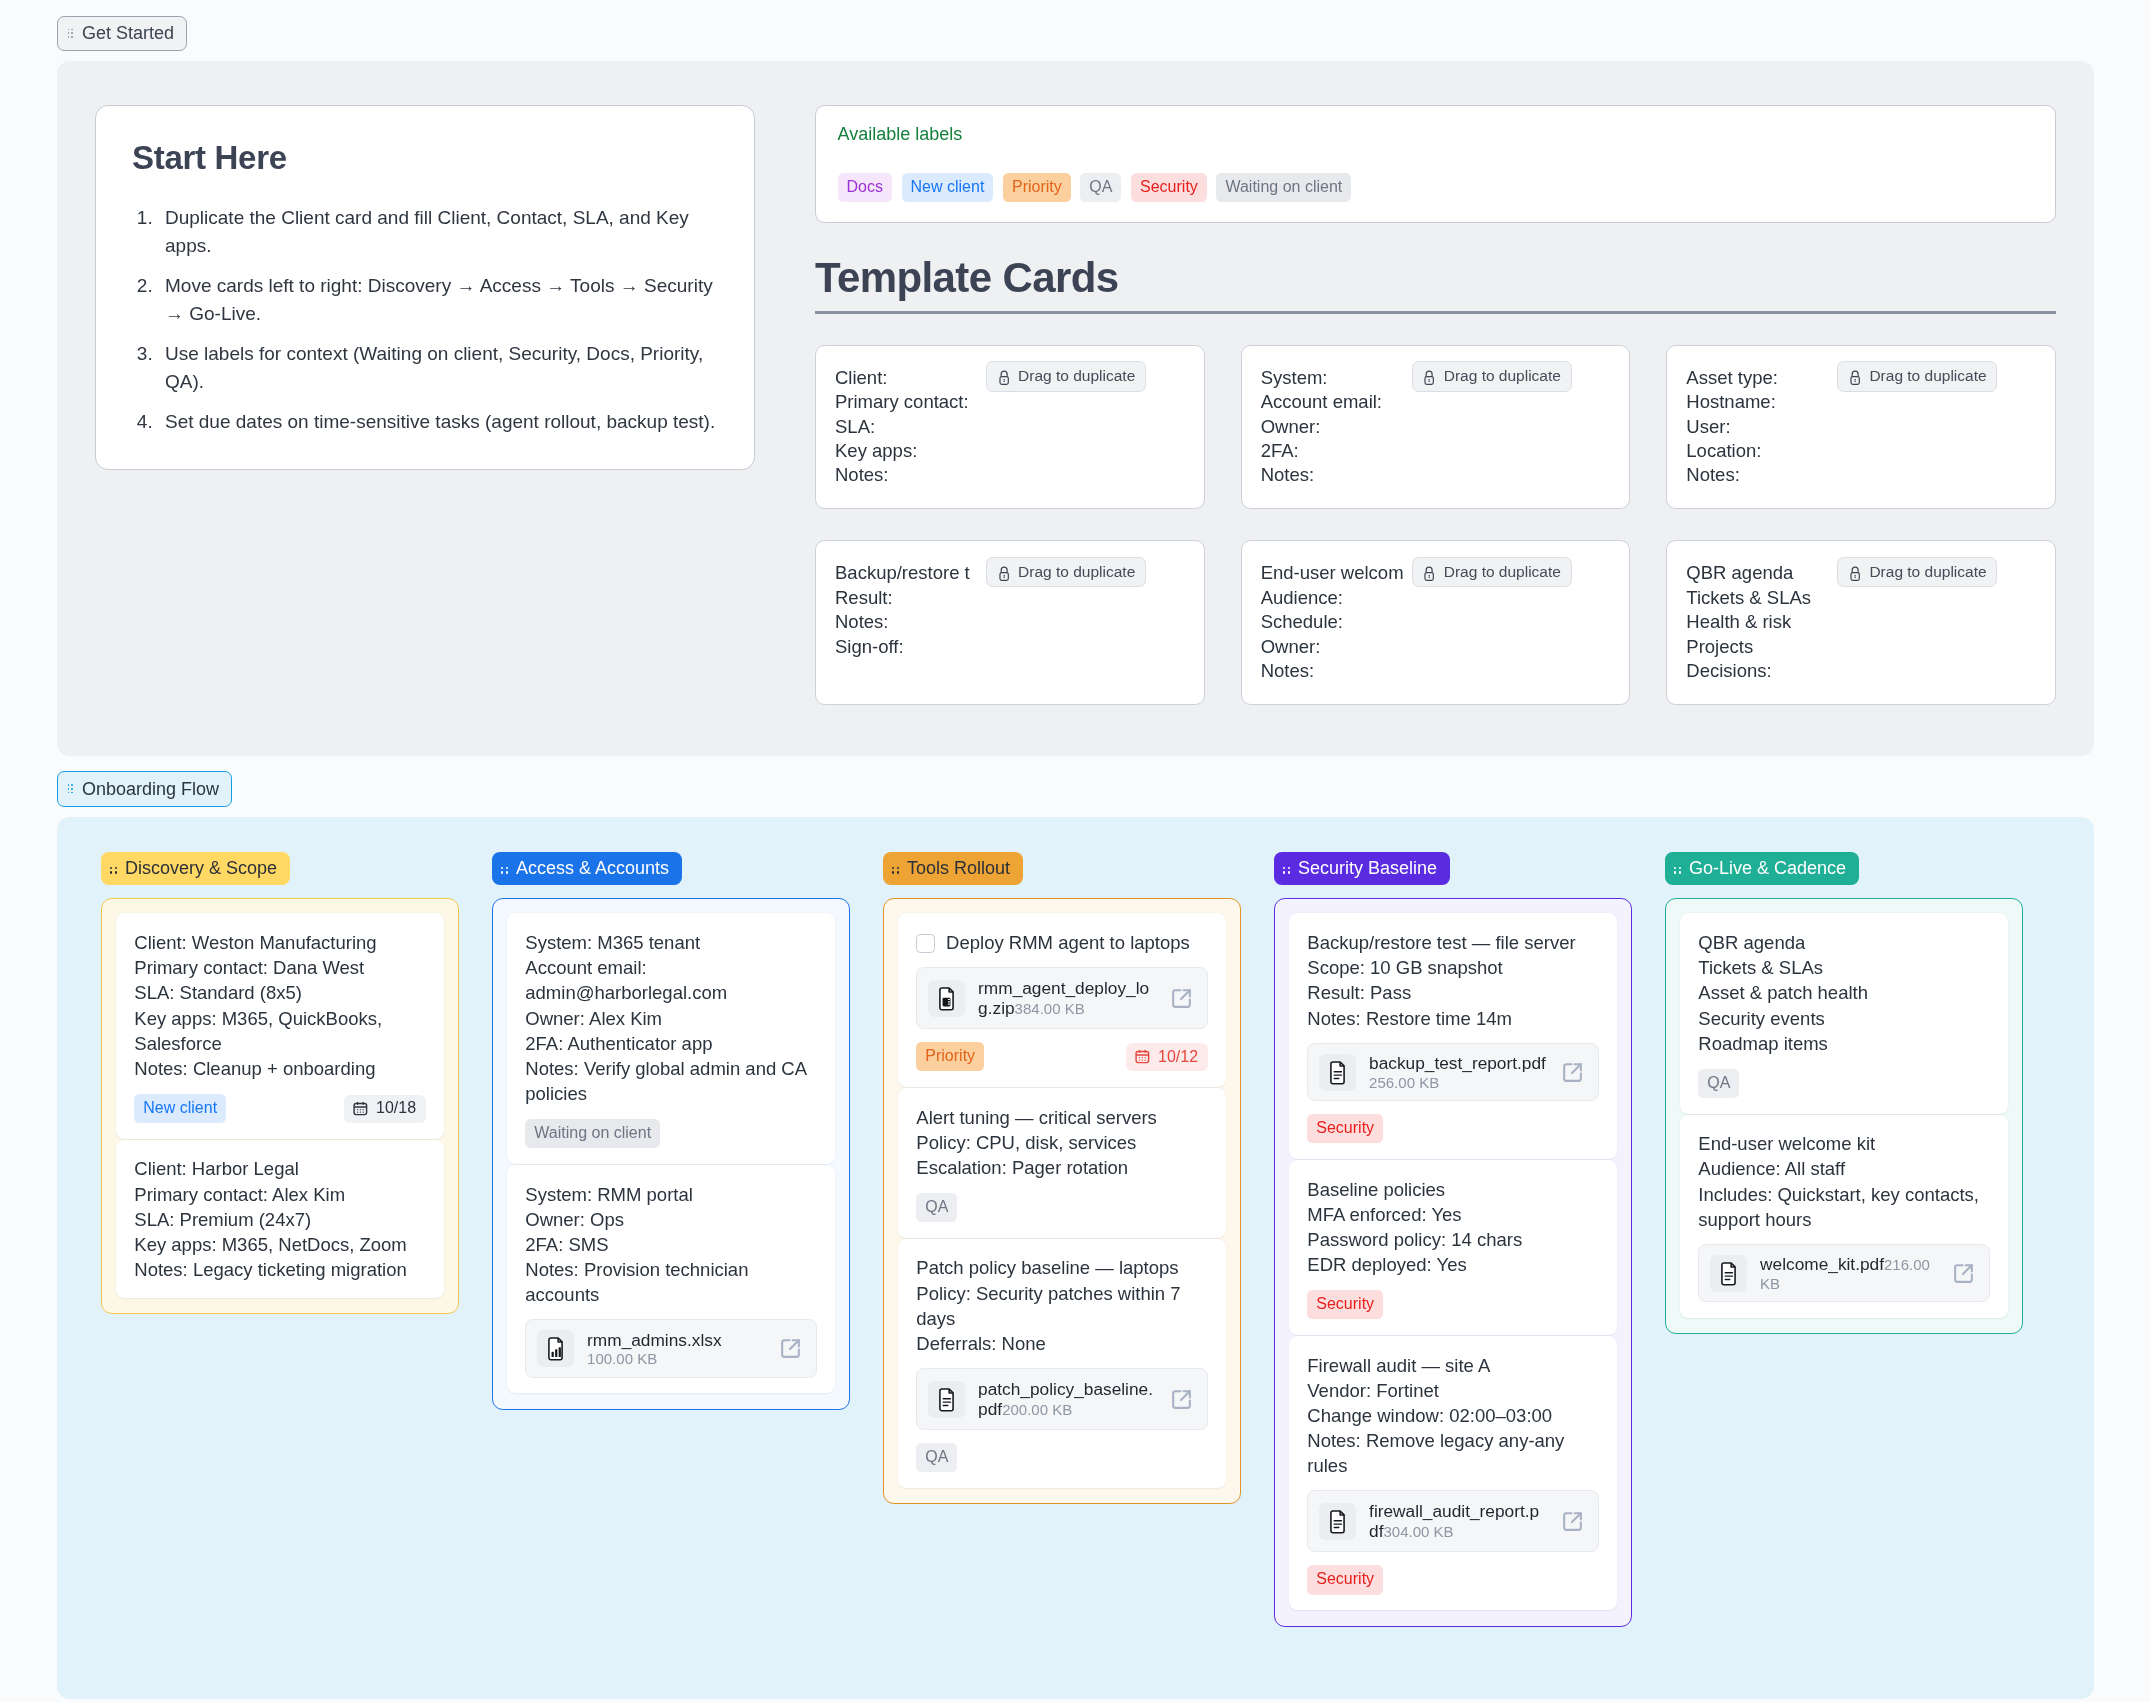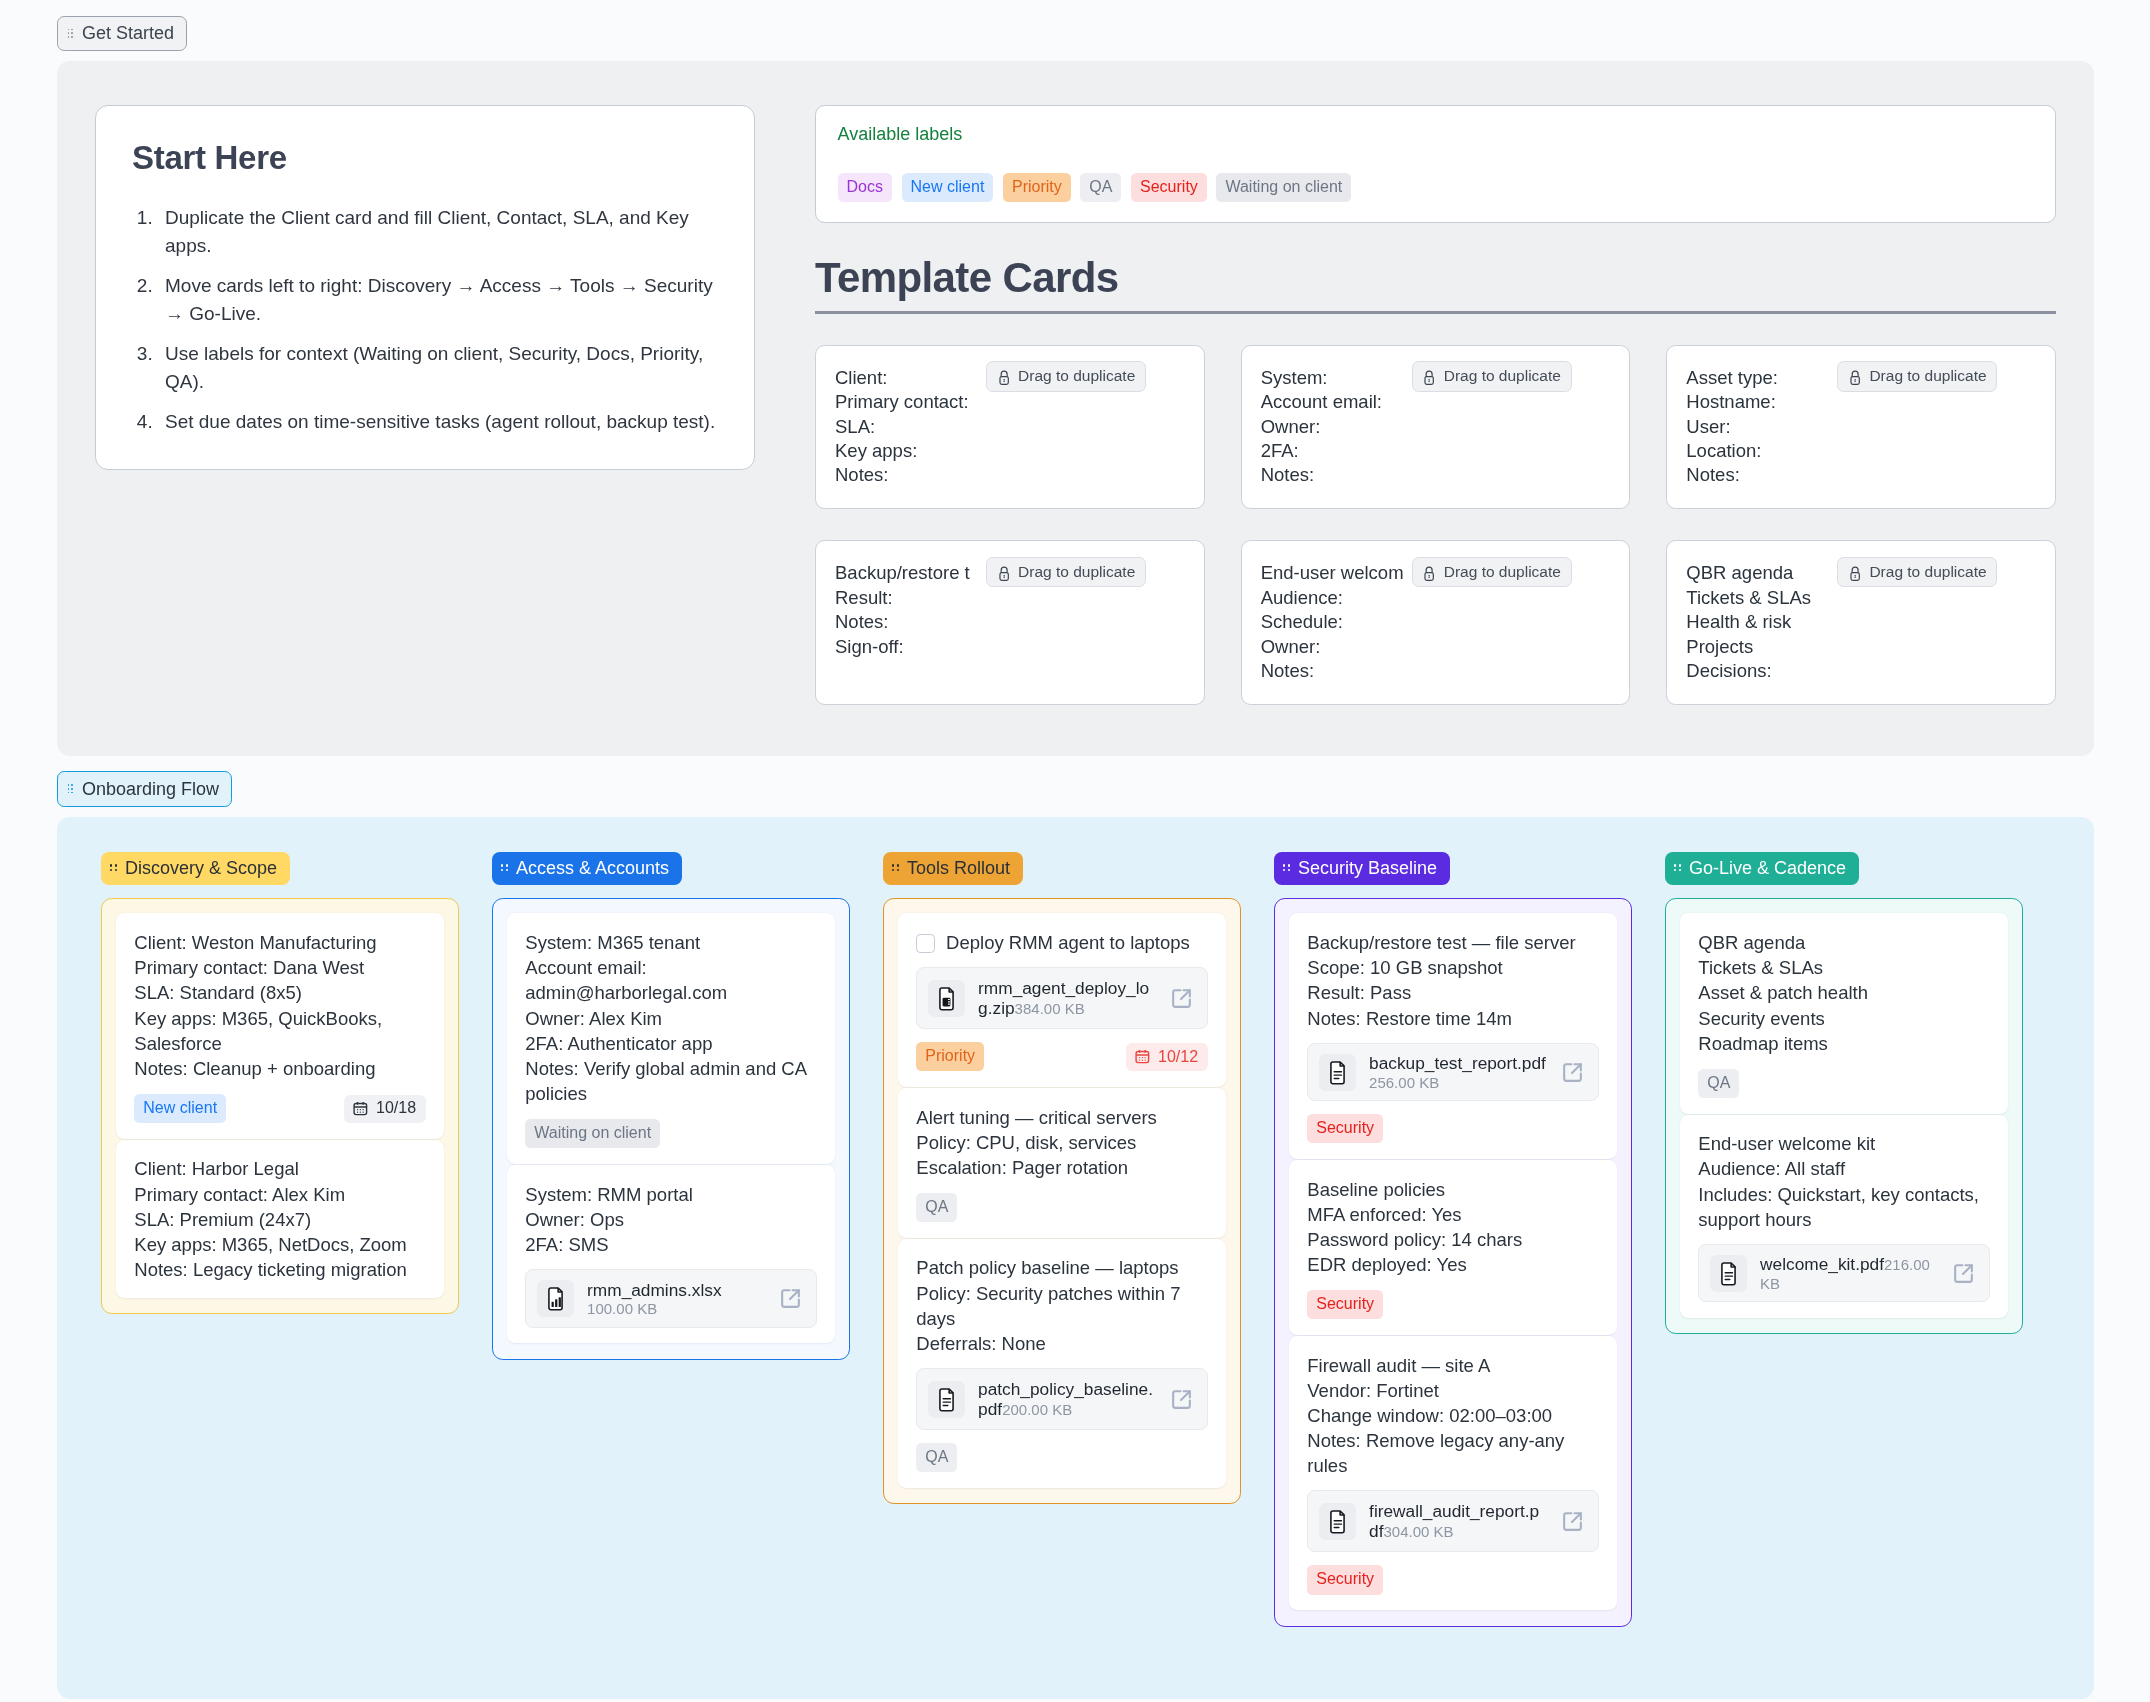--- a/index.html
+++ b/index.html
@@ -179,21 +179,21 @@
     font-size: 15.5px;
     color: #444c57;
     white-space: nowrap;
   }
   .lock-ico { width: 14.3px; height: 15.5px; flex: none; display:block; }
 
   
   .col { width: 358px; flex: none; }
   .col-tab {
     display: inline-flex;
-    align-items: center;
+    align-items: flex-end;
     font-size: 18px;
     line-height: 1;
     padding: 7.8px 13px 7.8px 8.4px;
     border-radius: 7.8px;
     margin-bottom: 13px;
   }
   .col-body {
     border-radius: 10.8px;
     padding: 14.3px 14.3px 15.5px 14.3px;
   }
@@ -505,20 +505,21 @@
           <div class="meta-row">
             <span class="meta-left">
               <span class="chip" style="background:#e8e9ec;color:#6d7684">Waiting on client</span>
             </span>
           </div>
         </div>
         <div class="card">
           <div class="line">System: RMM portal</div>
           <div class="line">Owner: Ops</div>
           <div class="line">2FA: SMS</div>
+          <div class="line">Notes: Provision technician accounts</div>
           <div class="att">
             <span class="att-ico">
               <svg viewBox="0 0 28 38">
                 <path d="M7 3h11l6 6v24a3 3 0 0 1-3 3H7a3 3 0 0 1-3-3V6a3 3 0 0 1 3-3z" fill="#fff" stroke="#15191e" stroke-width="2.4" stroke-linejoin="round"></path>
                 <path d="M18 3v6h6" fill="none" stroke="#15191e" stroke-width="2.4" stroke-linejoin="round"></path>
                 <g fill="#15191e">
                   <rect x="8" y="24" width="3.4" height="8" rx="1"></rect>
                   <rect x="13.4" y="20" width="3.4" height="12" rx="1"></rect>
                   <rect x="18.8" y="17" width="3.4" height="15" rx="1"></rect>
                 </g>

